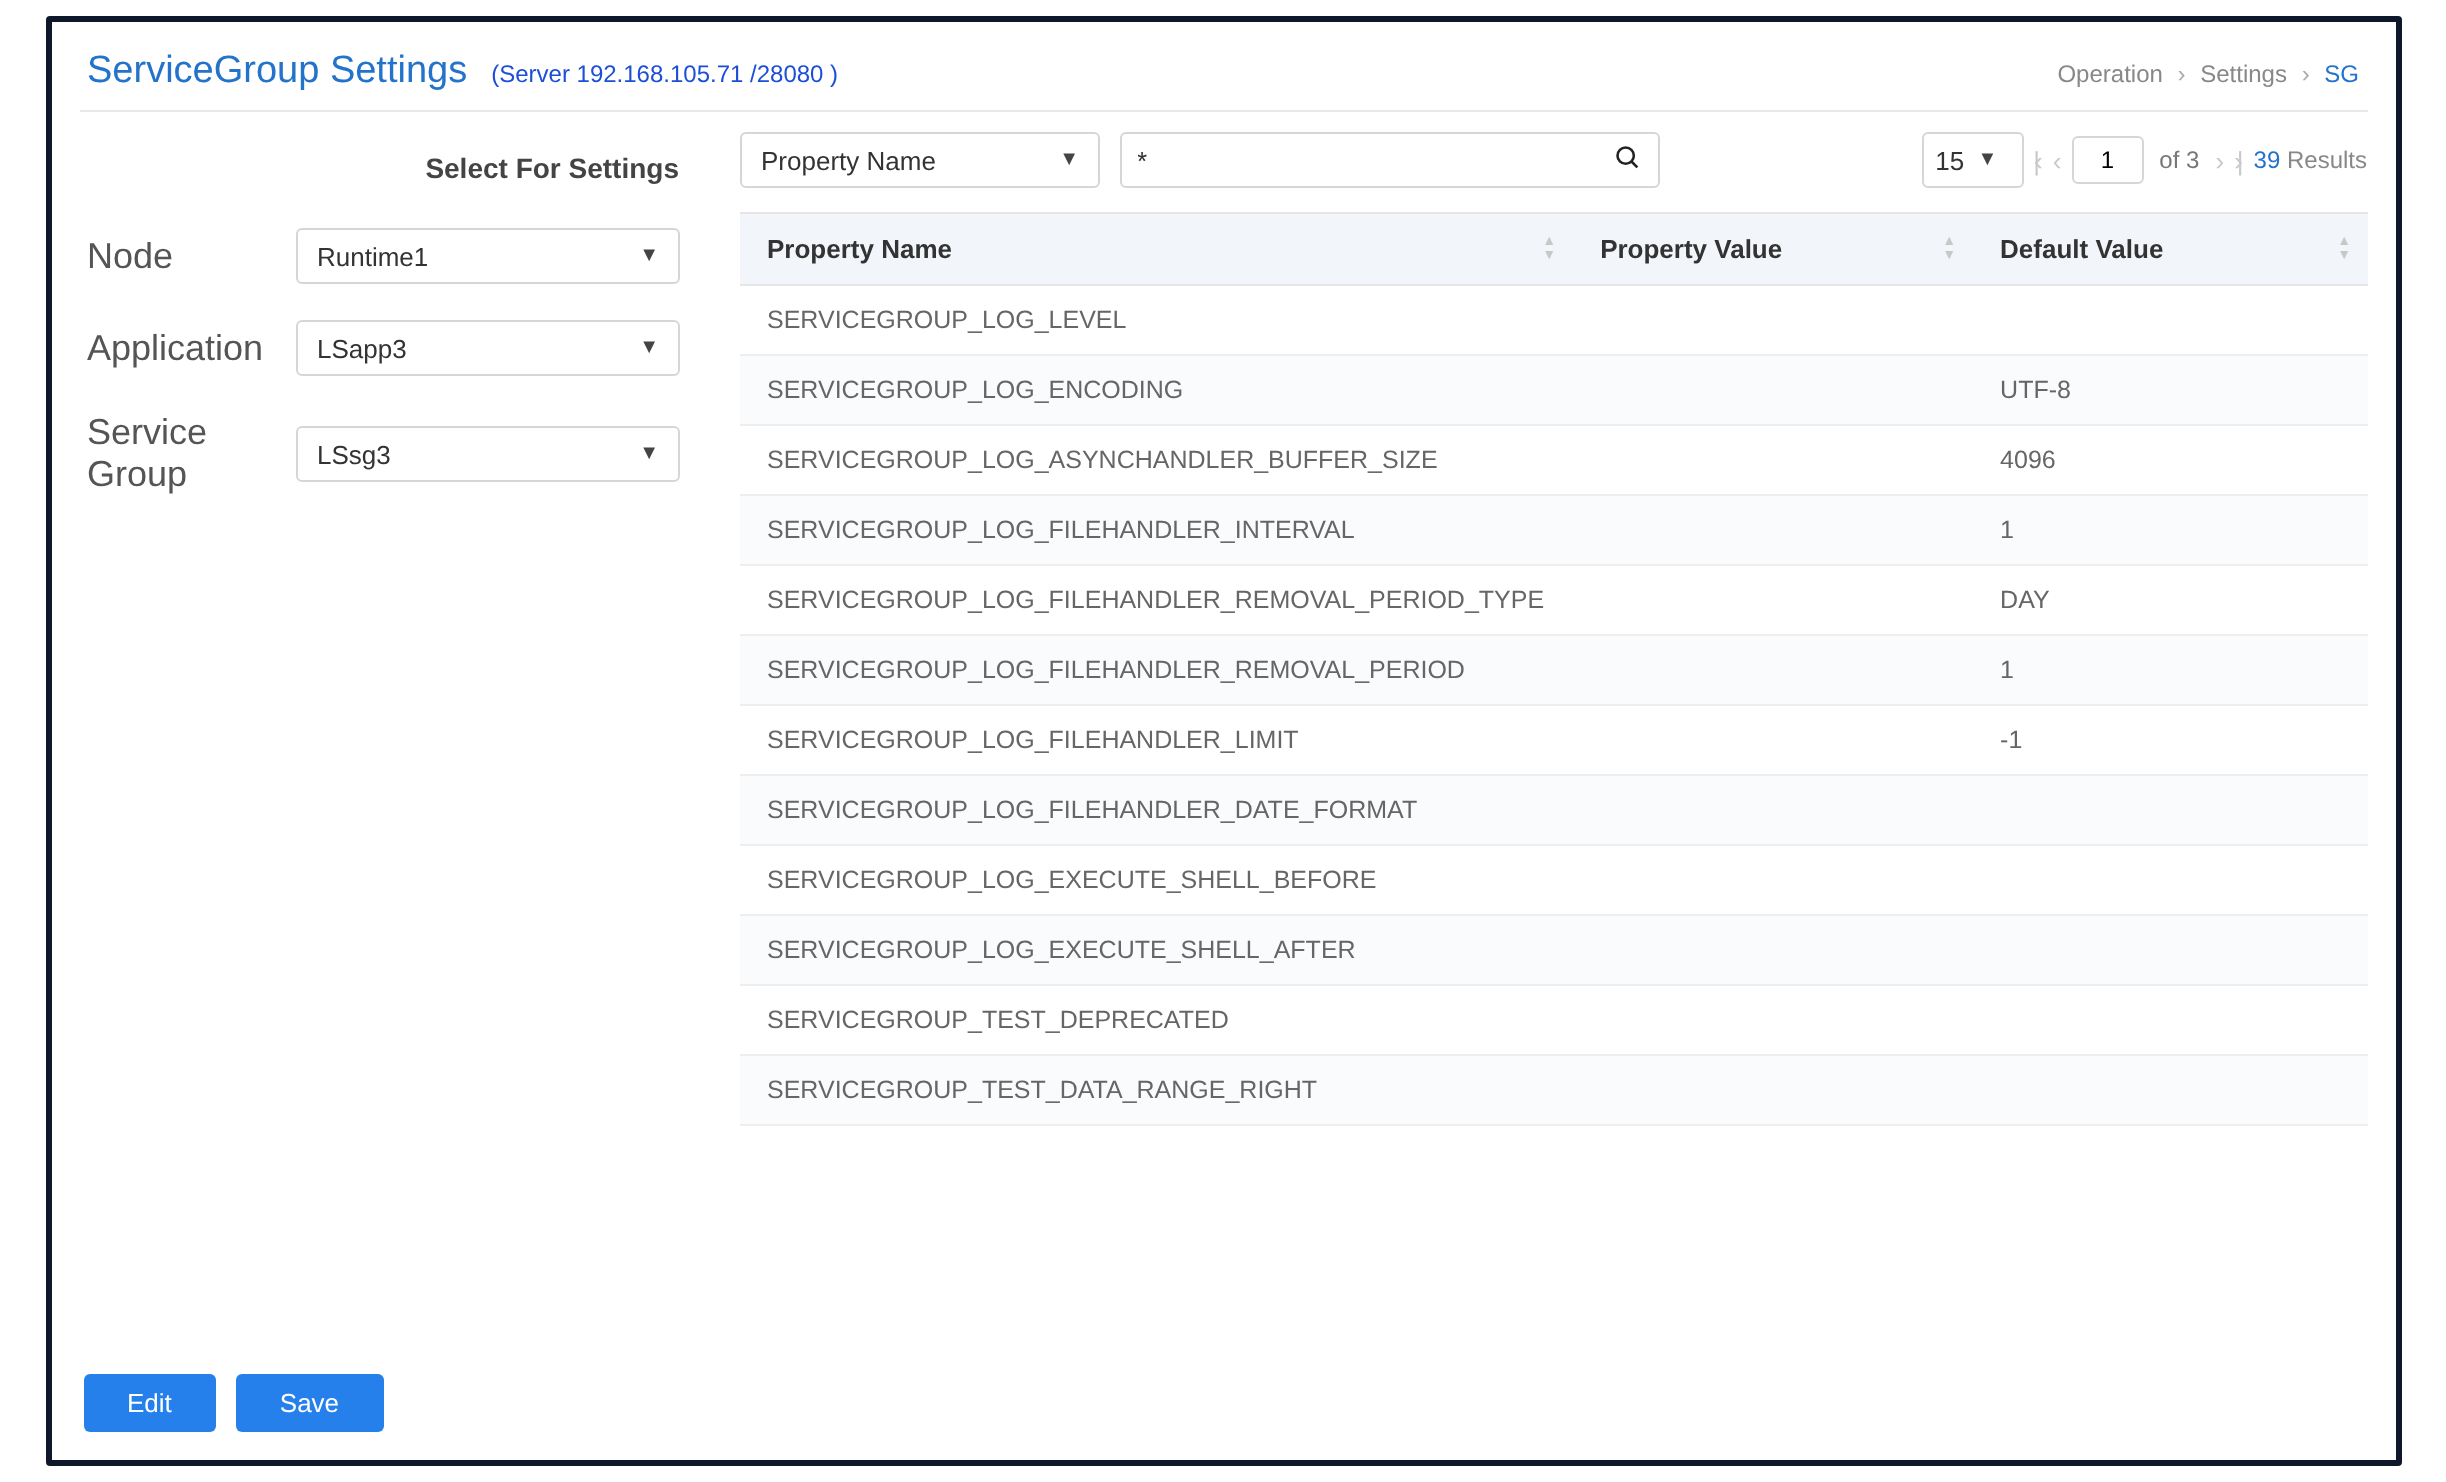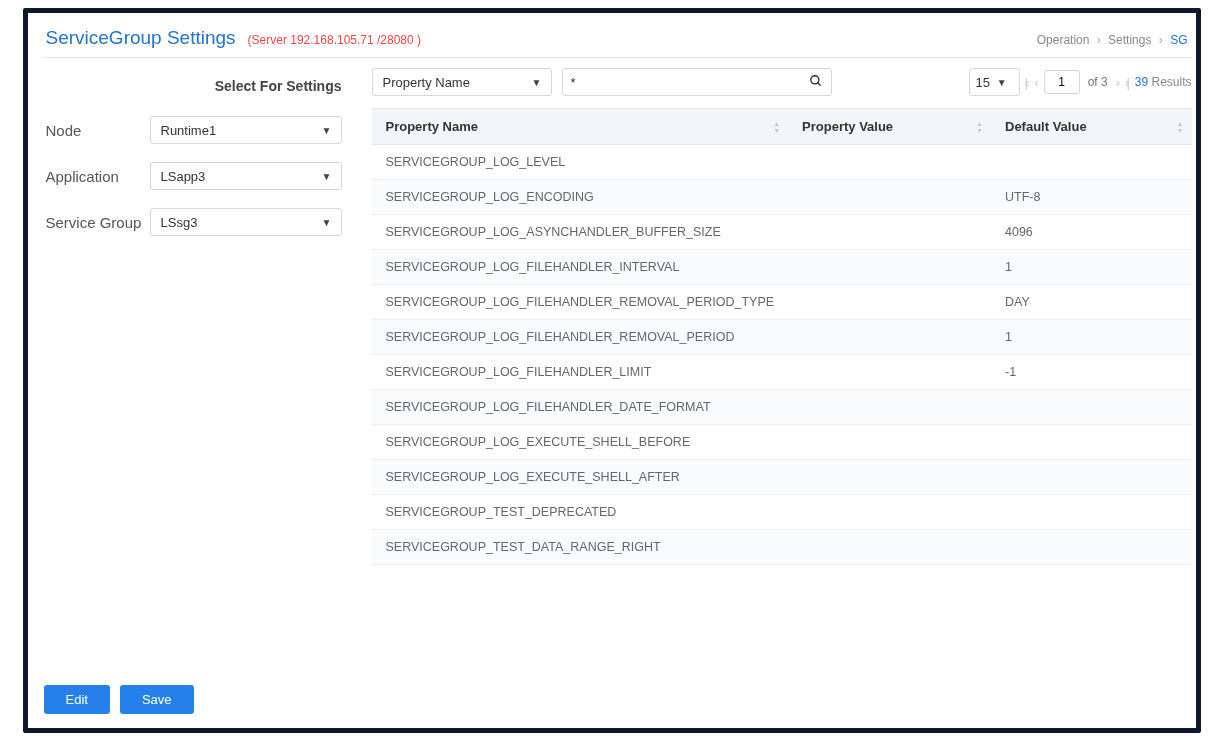--- a/index.html
+++ b/index.html
@@ -4,49 +4,49 @@
 <style>
   * { box-sizing: border-box; margin: 0; padding: 0; }
   body {
     font-family: -apple-system, BlinkMacSystemFont, "Segoe UI", Arial, sans-serif;
     font-size: 13px;
     color: #555;
     background: #fff;
     padding: 8px;
   }
   .page {
-    border: 5px solid #0f172a;
+    border: 3px solid #0f172a;
     border-radius: 2px;
     width: 1178px;
     height: 725px;
     margin: 0 auto;
-    padding: 8px 4px 14px 14px;
+    padding: 8px 14px 14px 14px;
     display: flex;
     flex-direction: column;
     position: relative;
   }
   .header-row {
     display: flex;
     align-items: baseline;
     justify-content: space-between;
     padding: 6px 4px 8px 4px;
     border-bottom: 1px solid #e8e8e8;
   }
   .title-group { display: flex; align-items: baseline; gap: 12px; }
   .title { color: #2273c9; font-size: 19px; font-weight: 500; }
-  .server { color: #ef4444; font-size: 12px; }
+  .server { color: #1d4ed8; font-size: 12px; }
   .breadcrumb { font-size: 12px; color: #888; }
   .breadcrumb .sep { margin: 0 4px; color: #aaa; }
   .breadcrumb .cur { color: #2273c9; }
 
   .body-row { display: flex; flex: 1; gap: 30px; margin-top: 10px; }
   .sidebar { width: 300px; display: flex; flex-direction: column; }
   .sidebar h3 { font-size: 14px; font-weight: 600; color: #444; margin: 10px 0 22px 4px; text-align: right; }
   .form-row { display: flex; align-items: center; margin-bottom: 18px; }
-  .form-row label { width: 108px; font-size: 15px; color: #555; padding-left: 4px;}
+  .form-row label { width: 108px; font-size: 18px; color: #555; padding-left: 4px;}
   .select {
     flex: 1;
     border: 1px solid #d6d6d6;
     border-radius: 3px;
     height: 28px;
     padding: 0 28px 0 10px;
     font-size: 13px;
     color: #333;
     background: #fff;
     appearance: none;

